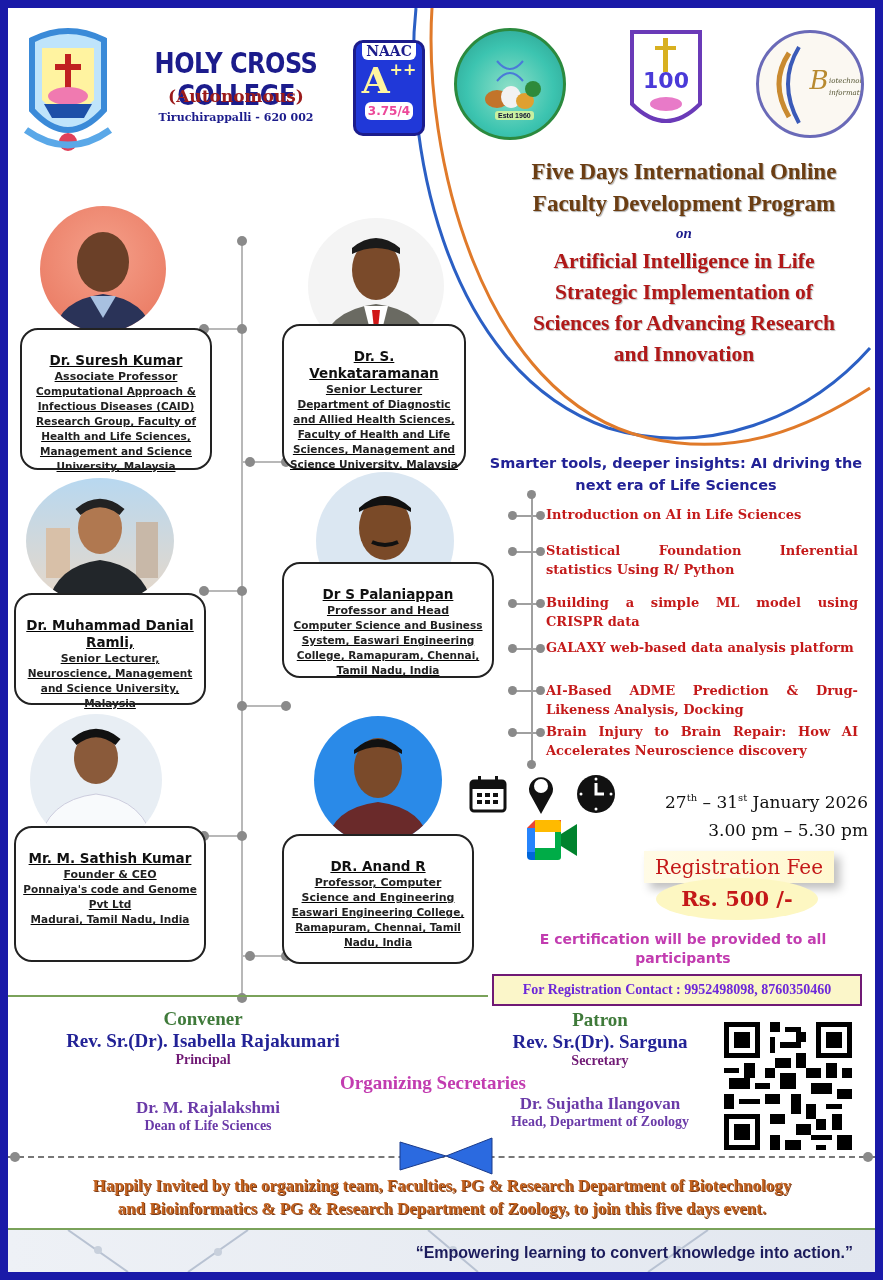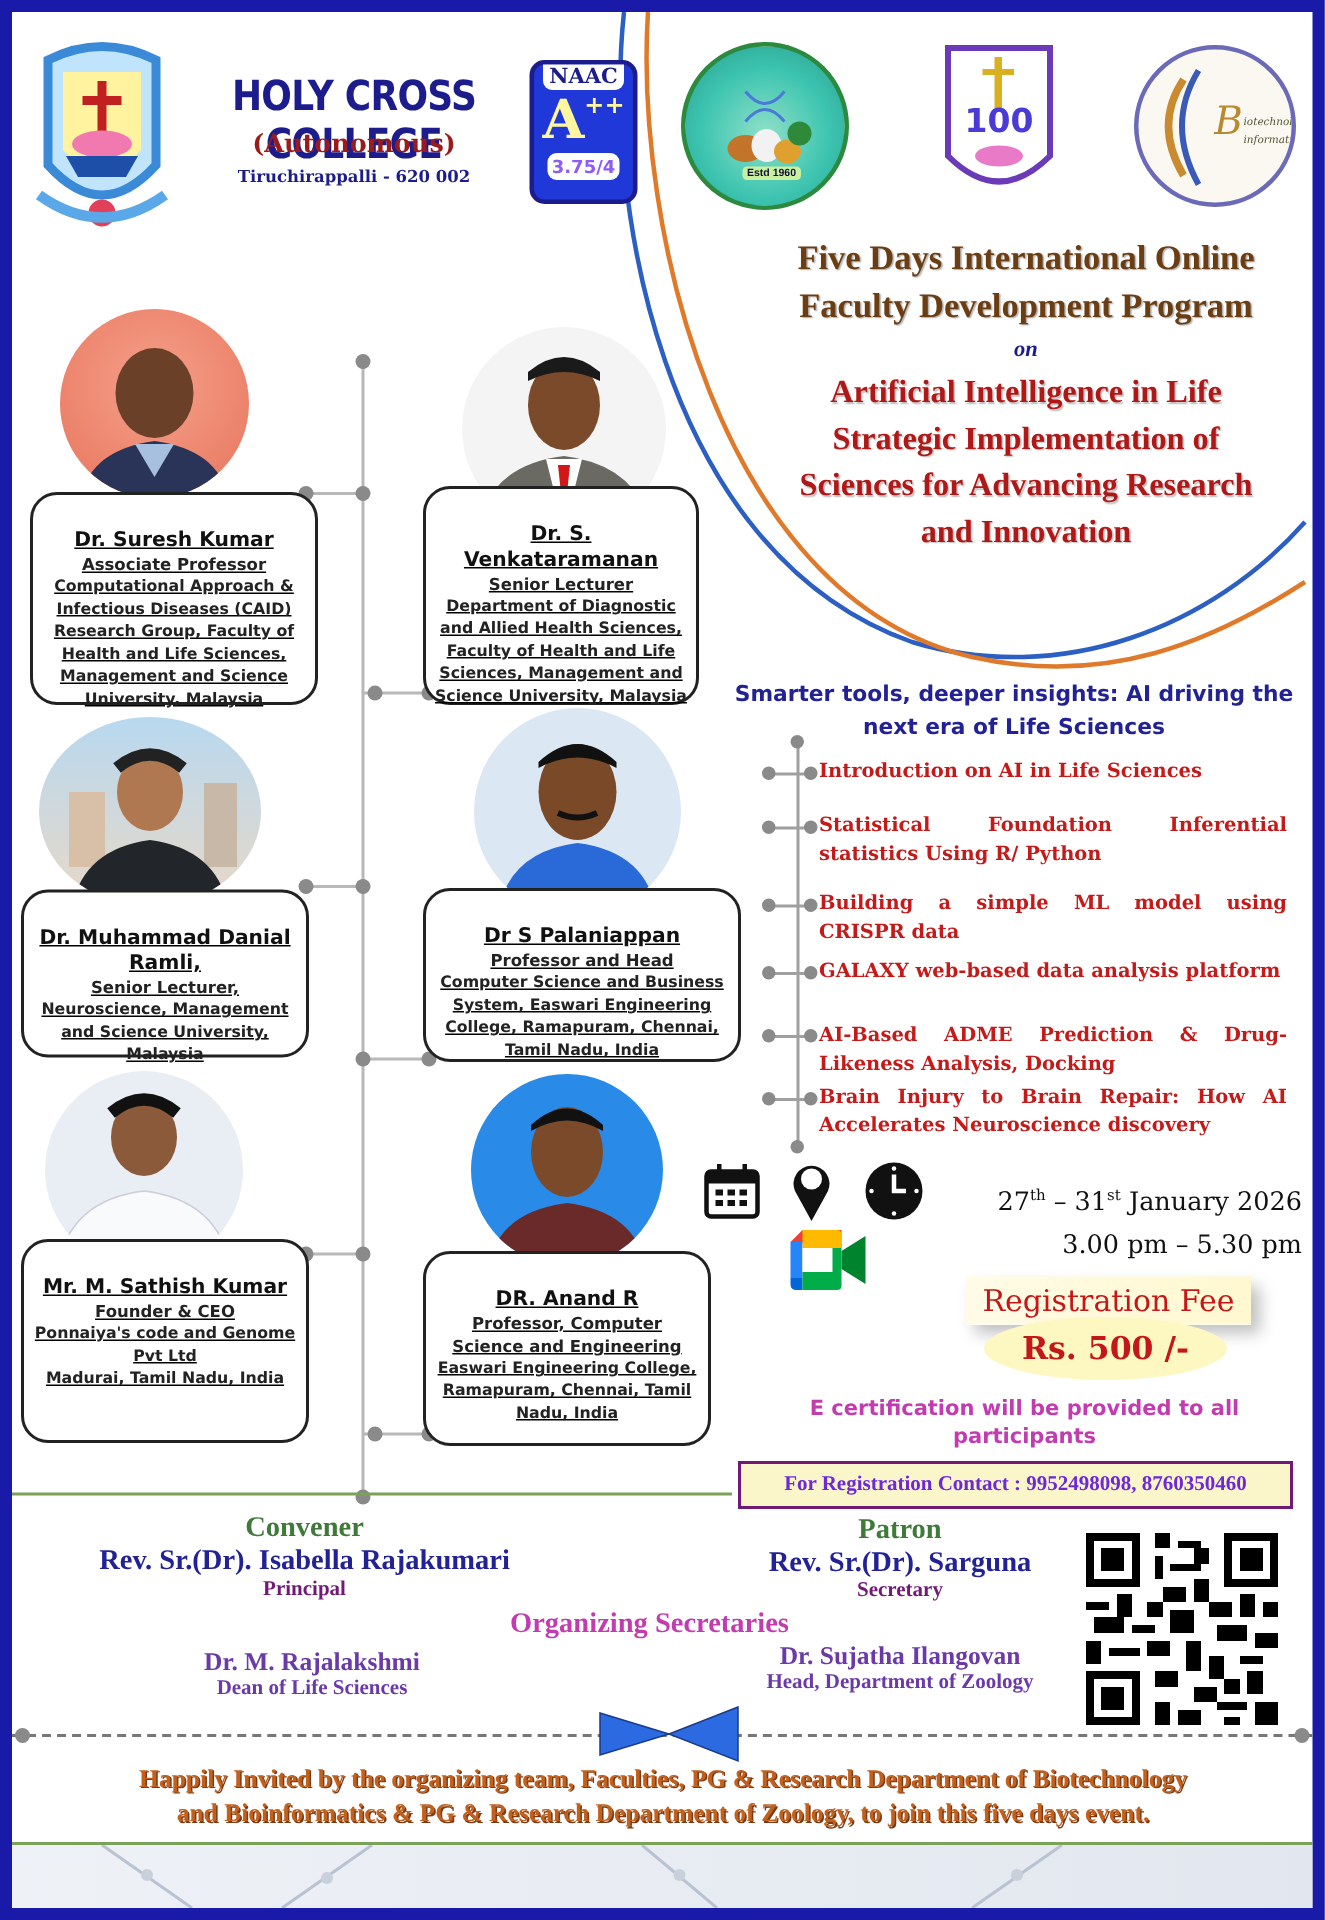--- a/index.html
+++ b/index.html
@@ -10,21 +10,21 @@
 
   
   .crest { left: 14px; top: 12px; width: 92px; height: 140px; }
   .college-name { left: 110px; top: 44px; width: 236px; font-family: "DejaVu Sans", sans-serif; font-weight: bold; color: #1c1c8c; font-size: 24px; letter-spacing: -0.5px; transform: scaleY(1.15); text-align: center; }
   .college-auto { left: 110px; top: 78px; width: 236px; text-align: center; font-family: "DejaVu Serif", serif; font-weight: bold; color: #9b1b1b; font-size: 17px; }
   .college-place { left: 110px; top: 103px; width: 236px; text-align: center; font-family: "DejaVu Serif", serif; font-weight: bold; color: #1c1c8c; font-size: 11px; }
   .naac { left: 345px; top: 32px; width: 72px; height: 96px; border: 3px solid #1c1c8c; border-radius: 10px; background: #2038d8; color: #fff; text-align: center; }
   .naac-top { font-family: "DejaVu Serif", serif; font-weight: bold; font-size: 14px; color: #1c1c8c; background: #fff; margin: 0 6px; border-radius: 0 0 6px 6px; line-height: 17px; }
   .naac-grade { font-family: "DejaVu Serif", serif; font-weight: bold; font-size: 36px; line-height: 40px; color: #fff6a0; }
   .naac-grade sup { font-size: 16px; vertical-align: top; line-height: 20px; }
-  .naac-score { font-family: "DejaVu Sans", sans-serif; font-weight: bold; font-size: 12px; color: #8b5cf6; background: #fff; margin: 2px 9px 0; border-radius: 6px; line-height: 18px; }
+  .naac-score { font-family: "DejaVu Sans", sans-serif; font-weight: bold; font-size: 12px; color: #ec4899; background: #fff; margin: 2px 9px 0; border-radius: 6px; line-height: 18px; }
 
   .logo-circle { border-radius: 50%; overflow: hidden; }
   .logo-zoo { left: 446px; top: 20px; width: 112px; height: 112px; background: radial-gradient(circle at 50% 55%, #8fe0c8 0%, #3cc4b0 55%, #2a9a8a 100%); border: 3px solid #2b8a3e; }
   .logo-zoo .estd { position: absolute; left: 38px; top: 80px; font-size: 7px; font-weight: bold; color: #113; background: #c9f0a0; padding: 1px 3px; border-radius: 3px; }
   .logo-centenary { left: 618px; top: 18px; width: 80px; height: 112px; }
   .logo-bio { left: 748px; top: 22px; width: 108px; height: 108px; border: 3px solid #6a6ab8; background: #fbf8f2; }
 
   
   .swoosh { left: 0; top: 0; width: 867px; height: 460px; pointer-events: none; }
 
@@ -220,21 +220,21 @@
   </div>
 
   <div class="abs photo" style="left:308px;top:464px;width:138px;height:138px;background:#dbe7f2;">
     <svg width="138" height="138" viewBox="0 0 138 138">
         <ellipse cx="69" cy="56" rx="26" ry="32" fill="#7a4a28"></ellipse>
         <path d="M43 36 Q69 12 95 36 L95 40 Q69 26 43 40 Z" fill="#111"></path>
         <path d="M56 70 Q69 76 82 70" stroke="#111" stroke-width="4" fill="none"></path>
         <path d="M16 138 Q22 96 69 90 Q116 96 122 138 Z" fill="#2a6ad8"></path>
       </svg>
   </div>
-  <div class="abs card" style="left:274px;top:584px;width:212px;height:116px">
+  <div class="abs card" style="left:274px;top:554px;width:212px;height:116px">
     <div class="name">Dr S Palaniappan</div>
     <div class="role">Professor and Head</div>
     <div class="aff">Computer Science and Business System, Easwari Engineering College, Ramapuram, Chennai, Tamil Nadu, India</div>
   </div>
 
   <div class="abs photo" style="left:22px;top:706px;width:132px;height:132px;background:#e8eef4;">
     <svg width="132" height="132" viewBox="0 0 132 132">
         <ellipse cx="66" cy="44" rx="22" ry="26" fill="#8a5a3a"></ellipse>
         <path d="M44 28 Q66 10 88 28" stroke="#111" stroke-width="8" fill="none"></path>
         <path d="M8 132 Q16 86 66 80 Q116 86 124 132 Z" fill="#f8fafc" stroke="#ccd" stroke-width="1"></path>
@@ -442,13 +442,14 @@
           <path d="M640 42 L700 0"></path>
         </g>
       <g fill="#c8d0dc">
           <circle cx="90" cy="20" r="4"></circle>
           <circle cx="210" cy="22" r="4"></circle>
           <circle cx="445" cy="20" r="4"></circle>
           <circle cx="670" cy="20" r="4"></circle>
         </g>
     </svg>
   </div>
+  <div class="abs quote">“Empowering learning to convert knowledge into action.”</div>
 </div>
 
 </body></html>

